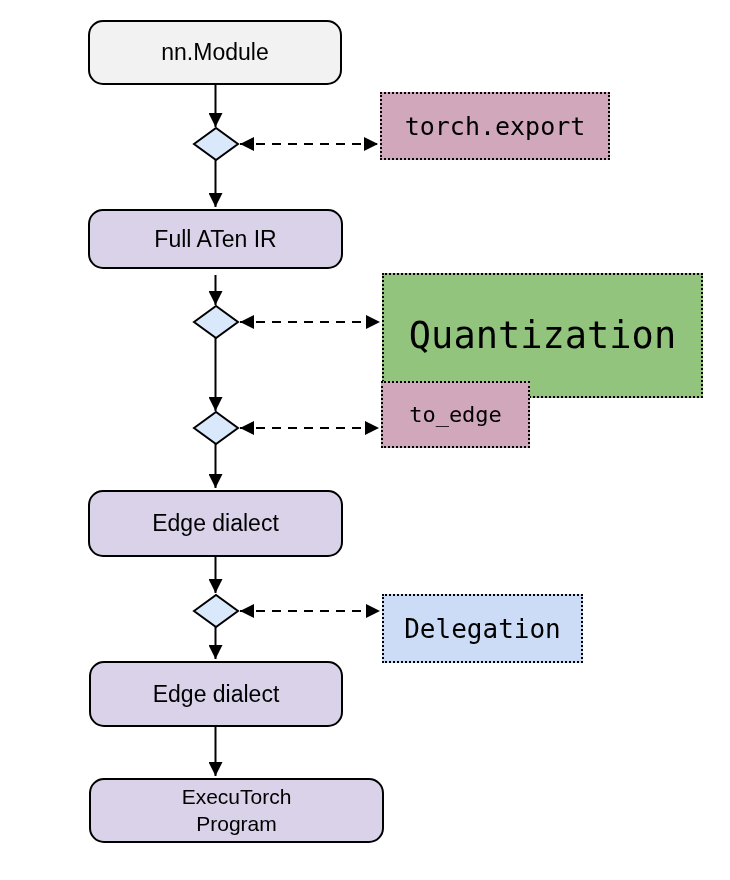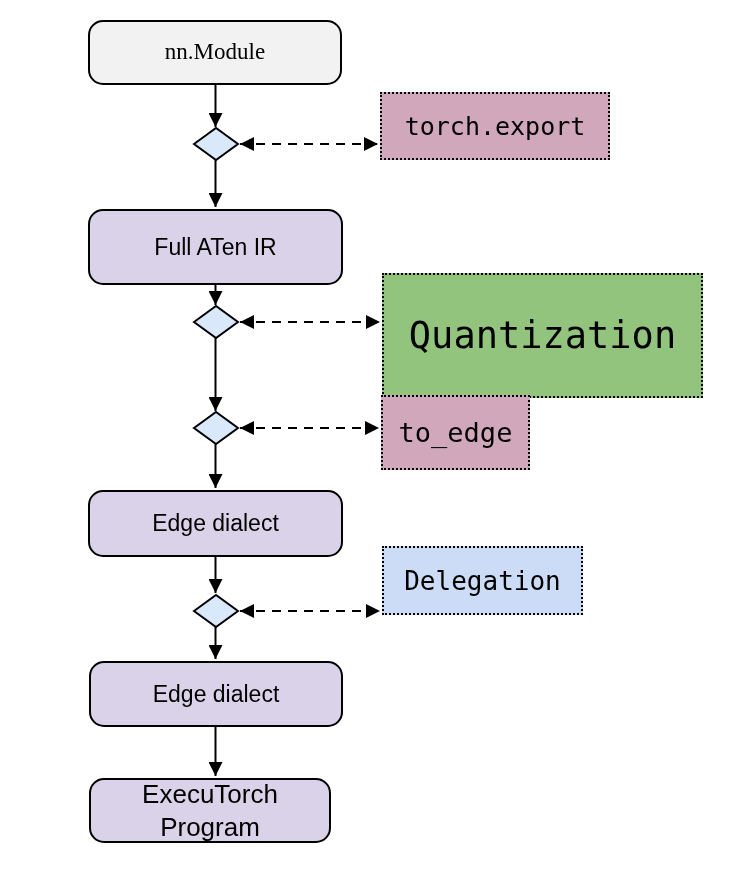--- a/index.html
+++ b/index.html
@@ -41,30 +41,30 @@
     box-sizing: border-box;
     border: 2px dotted #000000;
     display: flex;
     align-items: center;
     justify-content: center;
     text-align: center;
     font-family: "DejaVu Sans Mono", "Liberation Mono", monospace;
     color: #000000;
     z-index: 2;
   }
-  #nn-module          { left: 88px;  top: 20px;  width: 254px; height: 65px; font-family: Liberation Serif, serif; }
-  #full-aten-ir       { left: 88px;  top: 209px; width: 255px; height: 76px; }
+  #nn-module          { left: 88px;  top: 20px;  width: 254px; height: 65px; }
+  #full-aten-ir       { left: 88px;  top: 209px; width: 255px; height: 60px; }
   #edge-dialect-1     { left: 88px;  top: 490px; width: 255px; height: 67px; }
   #edge-dialect-2     { left: 89px;  top: 661px; width: 254px; height: 66px; }
-  #executorch-program { left: 89px;  top: 778px; width: 242px; height: 65px; font-size: 26px; }
+  #executorch-program { left: 89px;  top: 778px; width: 295px; height: 65px; font-size: 21px; }
 
   #torch-export { left: 380px; top: 92px; width: 230px; height: 68px; font-size: 25px; }
   #quantization { left: 382px; top: 273px; width: 321px; height: 125px; font-size: 37px; }
-  #to-edge      { left: 381px; top: 395px; width: 149px; height: 75px; font-size: 27px; }
-  #delegation   { left: 382px; top: 546px; width: 201px; height: 69px; font-size: 26px; }
+  #to-edge      { left: 381px; top: 381px; width: 149px; height: 67px; font-size: 22px; }
+  #delegation   { left: 382px; top: 594px; width: 201px; height: 69px; font-size: 26px; }
 
   .flow-line   { stroke: #000000; stroke-width: 2; }
   .dashed-line { stroke: #000000; stroke-width: 2; stroke-dasharray: 9 7; }
   .diamond     { stroke: #000000; stroke-width: 2; }
 </style>
 </head>
 <body>
 
 <div class="canvas">
 

